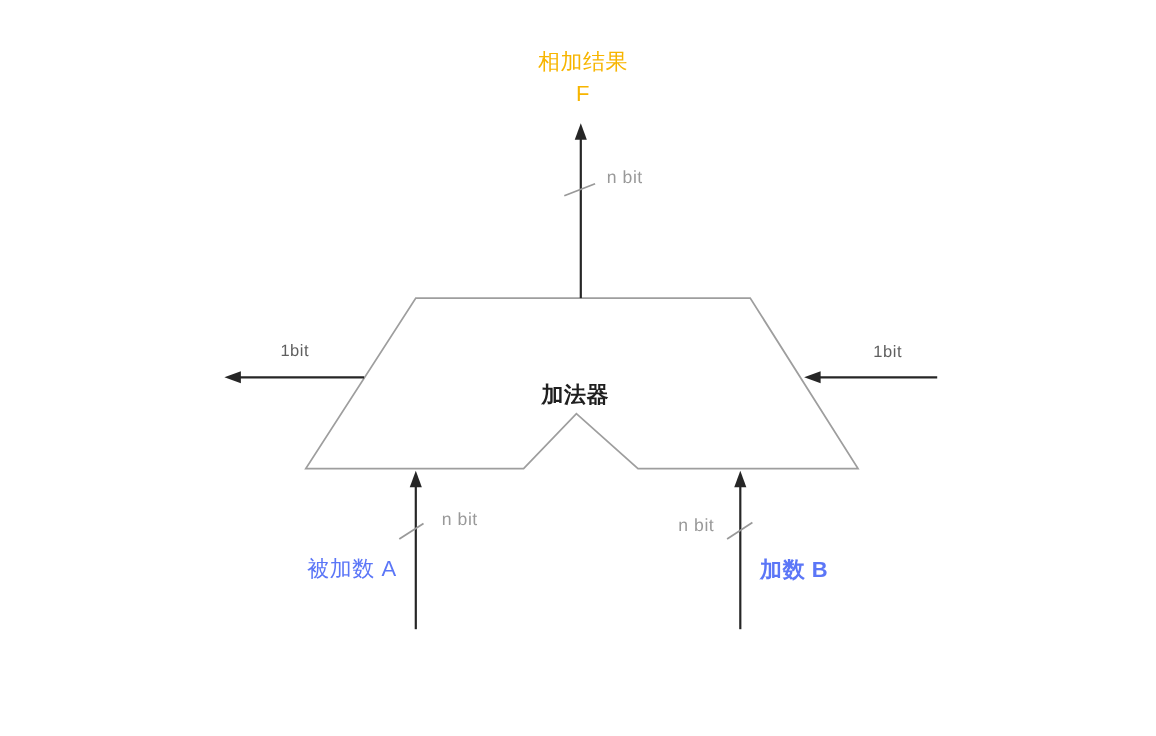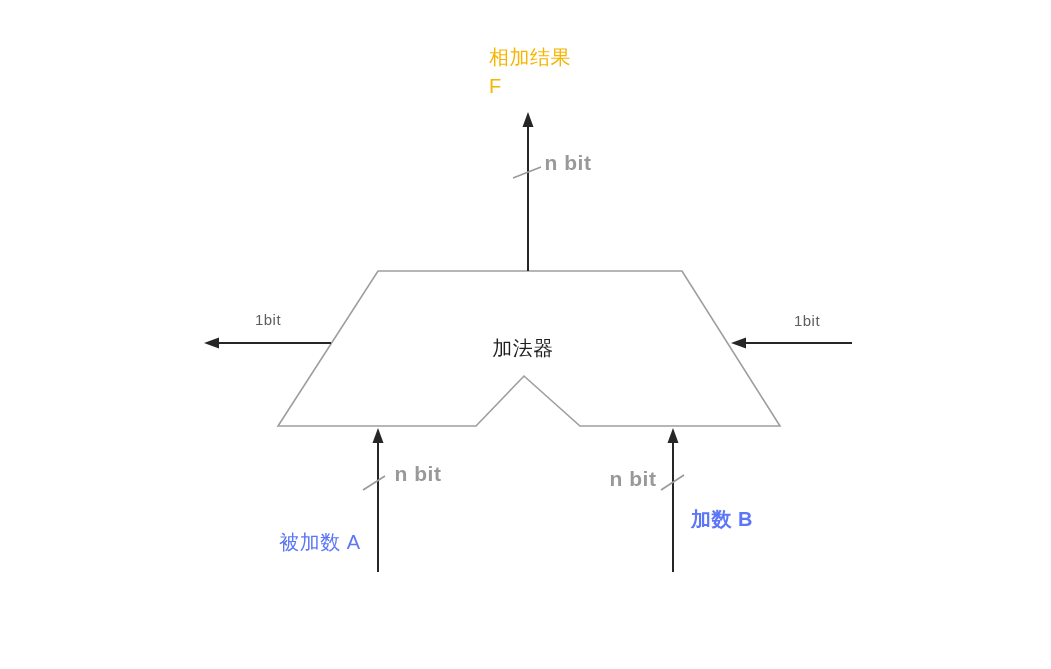--- a/index.html
+++ b/index.html
@@ -18,30 +18,30 @@
   svg.layer {
     position: absolute;
     left: 0;
     top: 0;
     width: 1051px;
     height: 669px;
   }
   .label {
     position: absolute;
     transform: translate(-50%, -50%);
-    text-align: left;
+    text-align: center;
     white-space: nowrap;
     font-size: 20px;
     line-height: 29px;
     letter-spacing: 0.5px;
   }
   .yellow { color: var(--accent-yellow); font-weight: 500; }
   .blue   { color: var(--accent-blue);   font-weight: 500; }
-  .body-text { color: var(--body-text); font-weight: 400; }
-  .bus-label { color: var(--bus-gray); font-weight: 700; font-size: 21px; }
+  .body-text { color: var(--body-text); font-weight: 700; margin-top: 12px; }
+  .bus-label { color: var(--bus-gray); font-weight: 400; font-size: 16px; }
   .bit-label { color: var(--bit-gray); font-weight: 400; font-size: 15px; }
 </style>
 </head>
 <body>
 
 <div class="canvas">
 
   <svg class="layer" viewBox="0 0 1051 669">
 
     <polygon points="378,271 682,271 780,426 580,426 524,376 476,426 278,426" fill="#ffffff" stroke="var(--shape-stroke)" stroke-width="1.6" stroke-linejoin="miter"></polygon>
@@ -82,21 +82,21 @@
   </div>
 
   <div class="label body-text" style="left:523px; top:348px;">加法器</div>
 
   <div class="label yellow" style="left:126px; top:336px;">
   </div>
 
   <div class="label blue" style="left:937px; top:347px;">
   </div>
 
-  <div class="label blue" style="left:320px; top:518px;margin-top:24px;">被加数 A</div>
+  <div class="label blue" style="left:320px; top:518px;">被加数 A</div>
   <div class="label blue" style="left:722px; top:519px;font-weight:bold;">加数 B</div>
 
   <div class="label bus-label" style="left:568px; top:162px;">n bit</div>
   <div class="label bus-label" style="left:418px; top:473px;">n bit</div>
   <div class="label bus-label" style="left:633px; top:478px;">n bit</div>
   <div class="label bit-label" style="left:268px; top:319px;">1bit</div>
   <div class="label bit-label" style="left:807px; top:320px;">1bit</div>
 
 </div>
 

